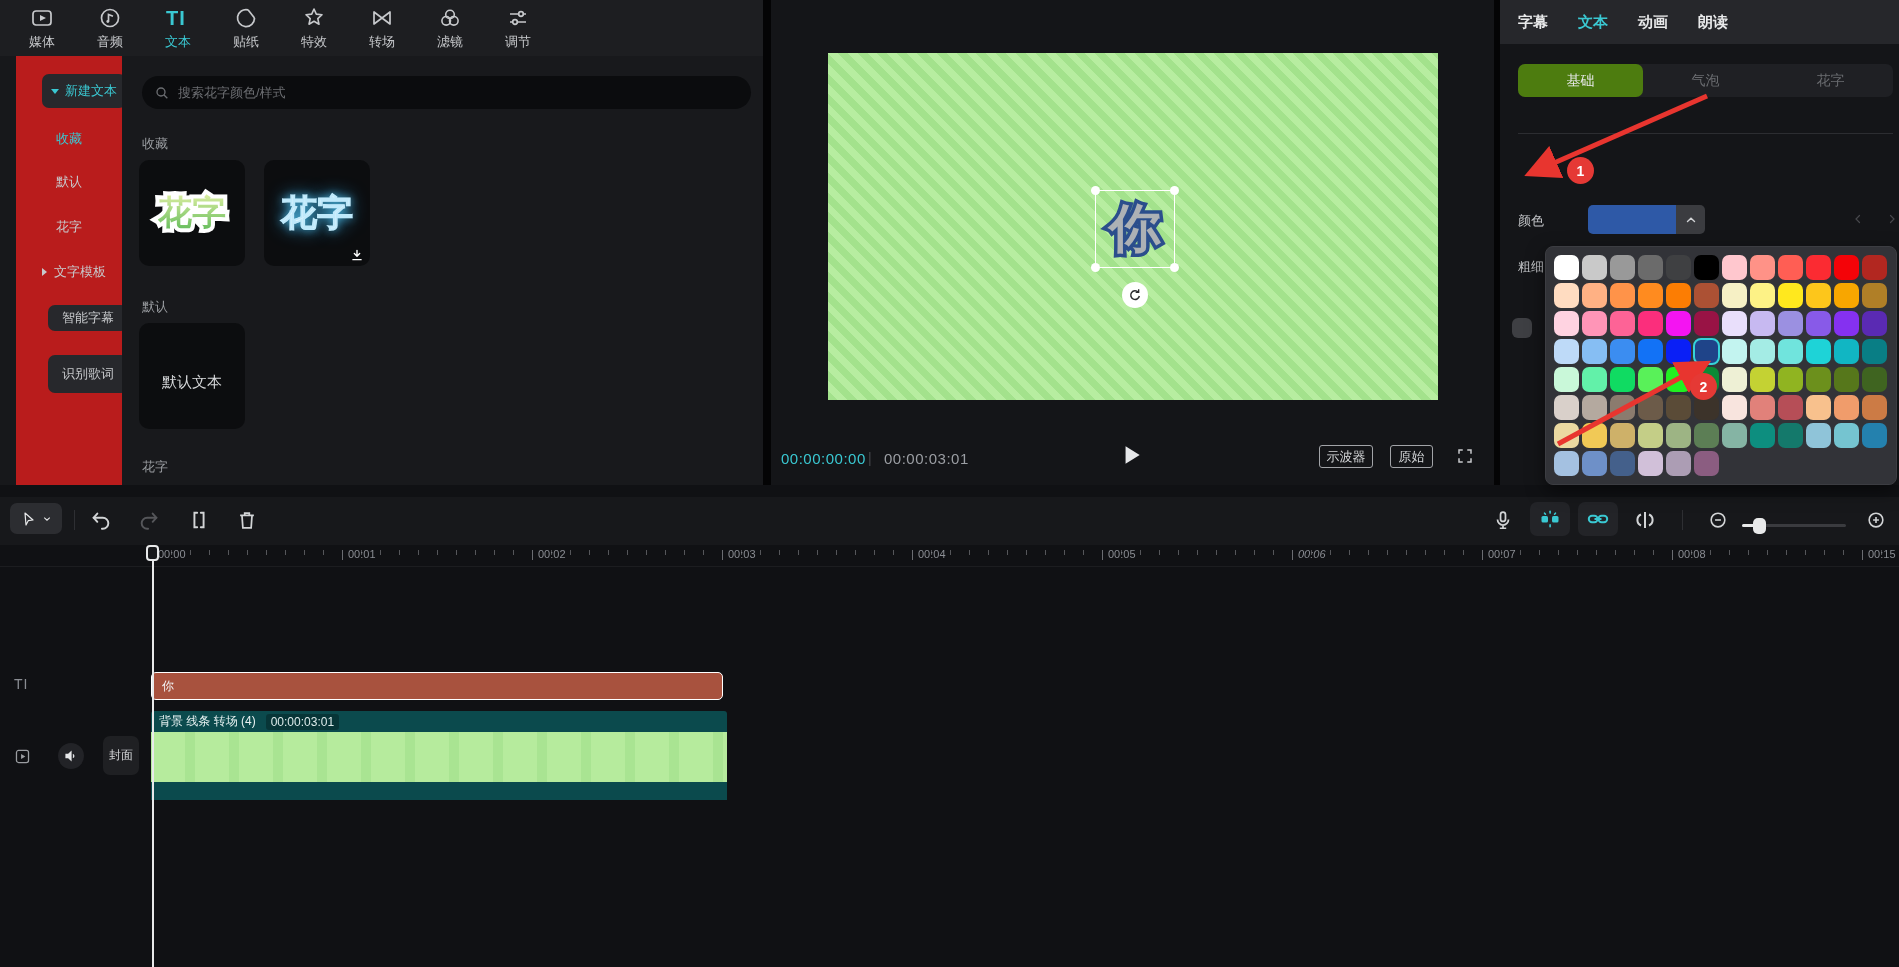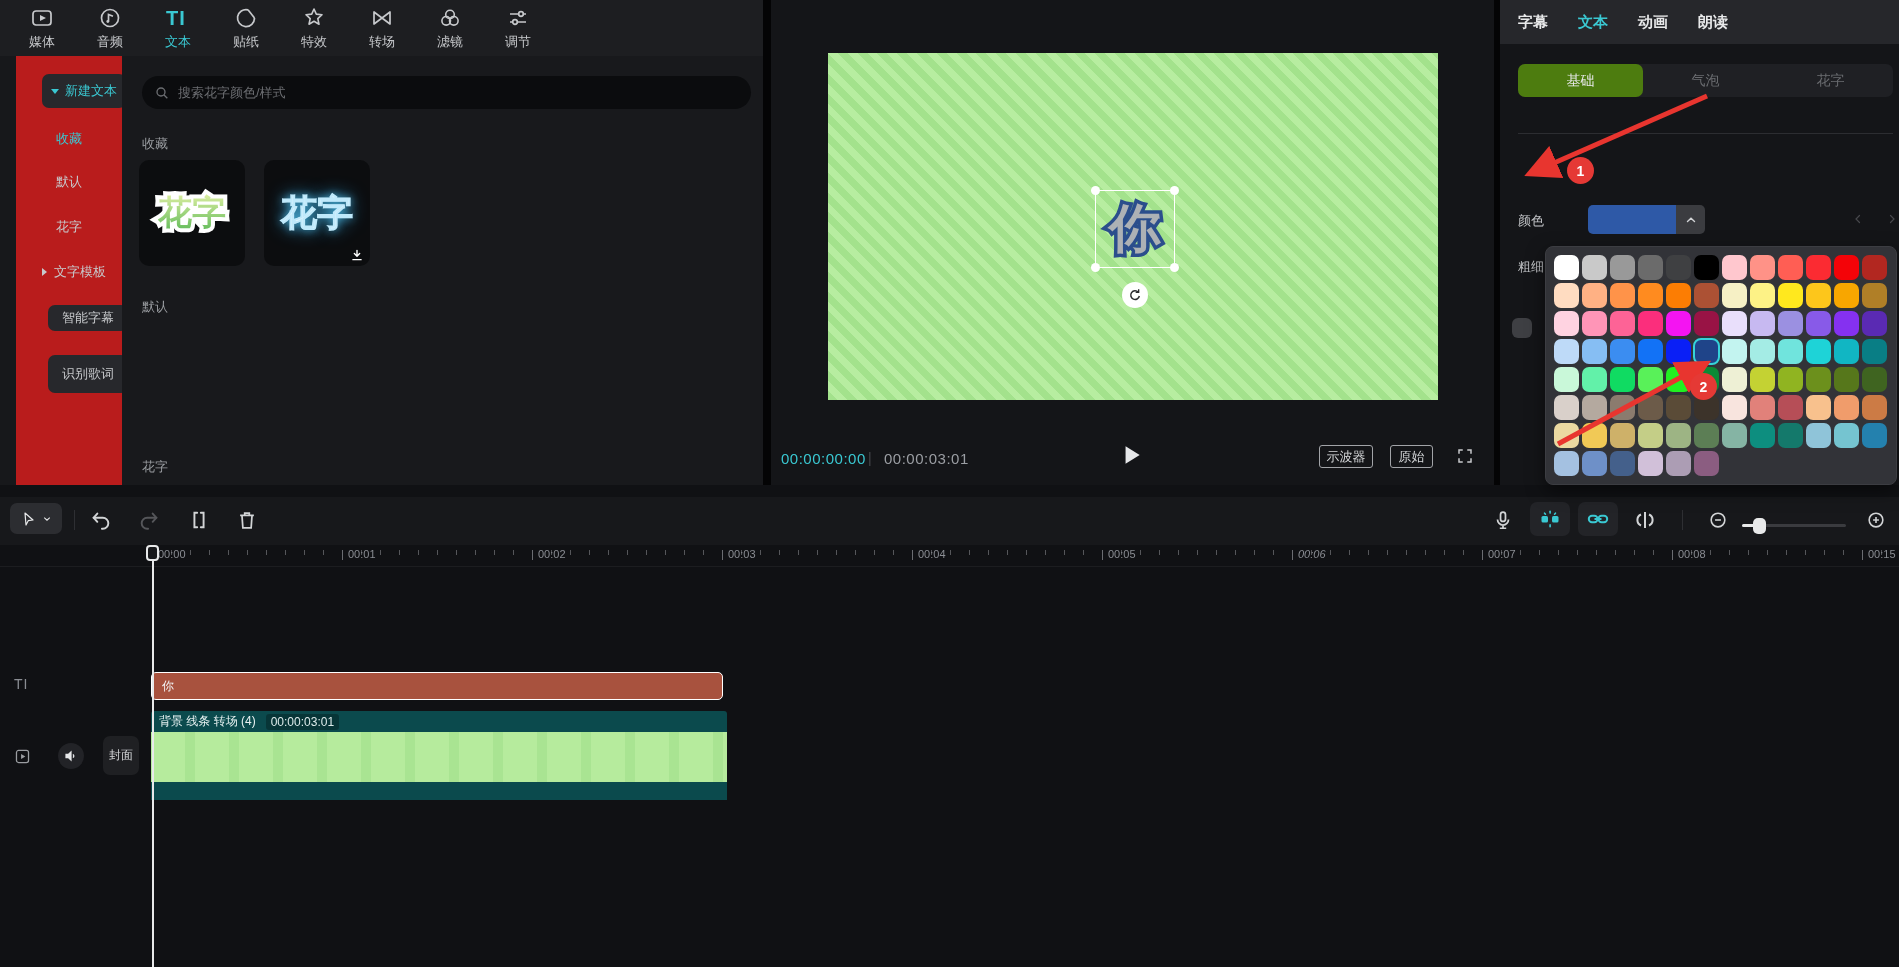--- a/index.html
+++ b/index.html
@@ -243,20 +243,23 @@
               <span>花字</span>
             </div>
             <span class="dl-badge">
               <svg viewBox="0 0 24 24" width="100%" height="100%" fill="none" stroke="currentColor" stroke-width="2.4" stroke-linecap="round">
                 <path d="M12 4v10m0 0l-4.5-4.5M12 14l4.5-4.5M5 20h14"></path>
               </svg>
             </span>
           </div>
         </div>
       <div class="sec-label" style="left:20px; top:242px;">默认</div>
+      <div class="card" style="left:17px; top:267px;">
+        <div class="default-card-label">默认文本</div>
+      </div>
       <div class="sec-label" style="left:20px; top:402px;">花字</div>
     </div>
   </div>
 
   <div class="player-panel">
     <div class="preview-canvas">
       <div class="preview-text-wrap">
         <span class="pt-stroke">你</span>
         <span class="pt-fill">你</span>
       </div>

